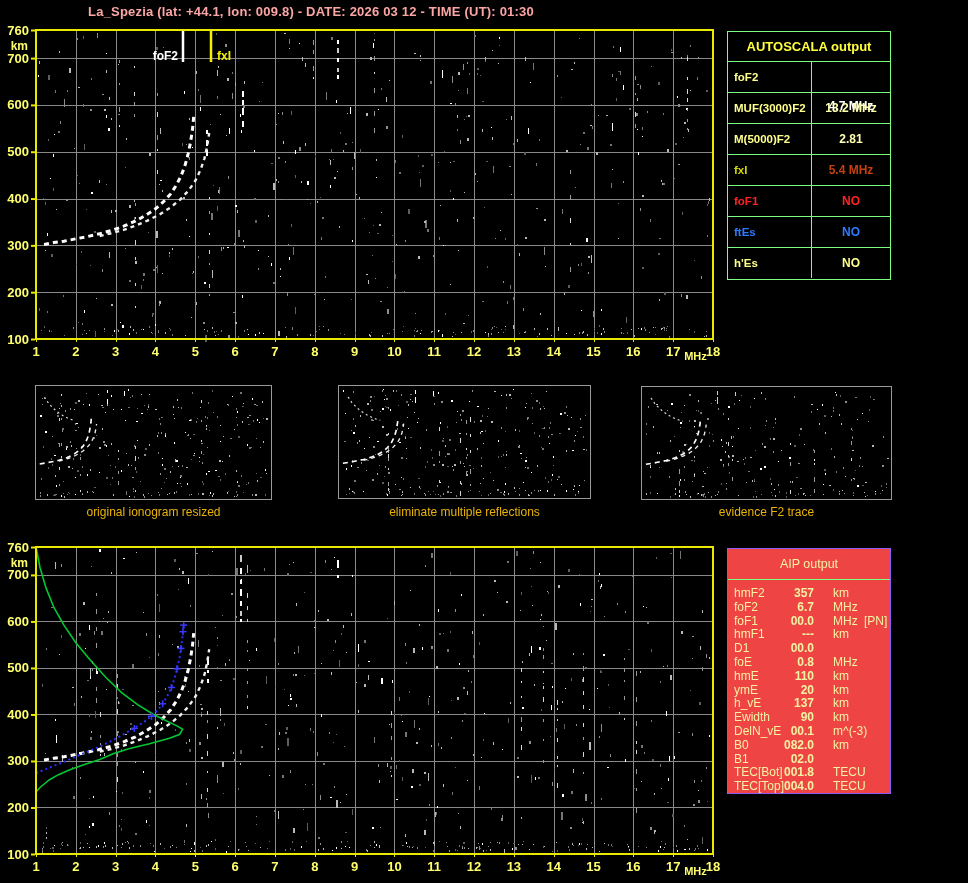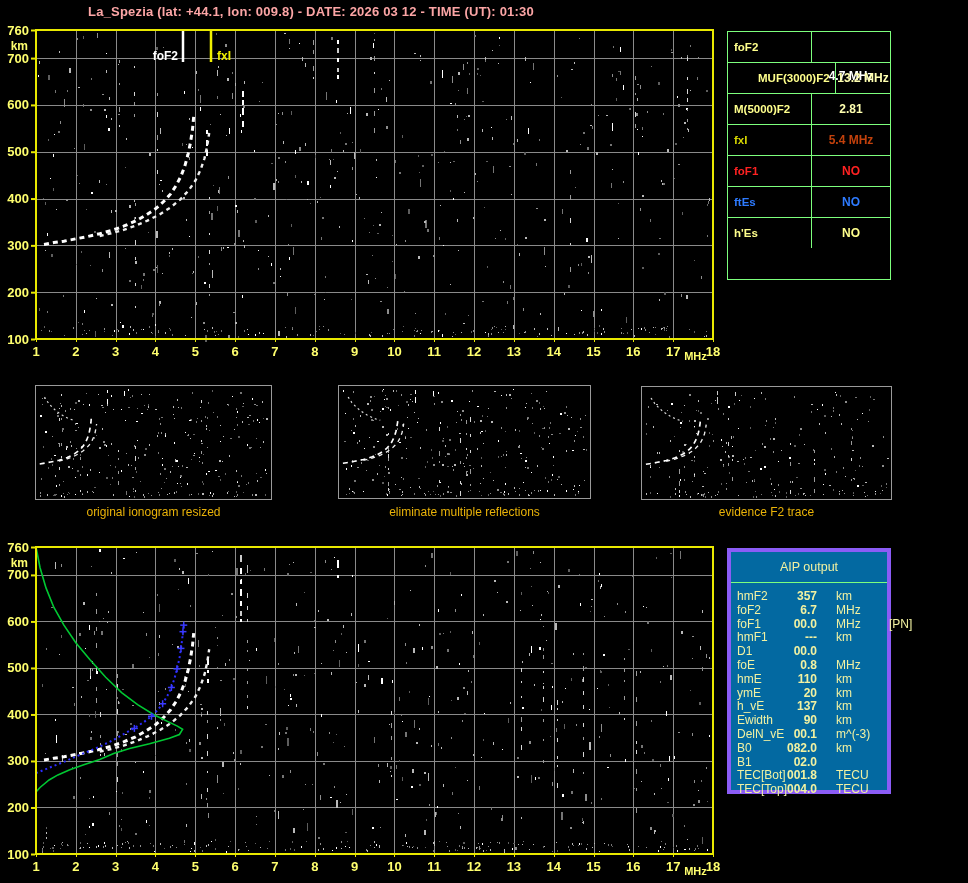--- a/index.html
+++ b/index.html
@@ -12,30 +12,30 @@
   .thumb-caption{text-align:center;color:#eab308;font-size:12px;}
   .gtable{border:1px solid #7dff7d;background:#000;box-sizing:border-box;}
   .gt-header{height:29px;border-bottom:1px solid #7dff7d;display:flex;align-items:center;
              justify-content:center;color:#ffff3d;font-weight:bold;font-size:13px;}
   .gt-row{height:30px;display:flex;border-bottom:1px solid #7dff7d;
           font-weight:bold;font-size:11.5px;}
   .gt-row:last-child{border-bottom:none;}
   .gt-label{flex:0 0 84px;border-right:1px solid #7dff7d;display:flex;align-items:center;
             padding-left:6px;box-sizing:border-box;}
   .gt-value{flex:1;display:flex;align-items:center;justify-content:center;font-size:12px;}
-  .aip{border:4px solid #8b5cf6;background:#0369a1;box-sizing:border-box;color:#f2f2a2;}
+  .aip{border:1px solid #8b5cf6;background:#ef4444;box-sizing:border-box;color:#f2f2a2;}
   .aip-header{height:30px;border-bottom:1px solid #7dff7d;display:flex;align-items:center;
               justify-content:center;font-size:12.5px;}
   .aip-rows{padding-top:6px;}
   .aip-row{position:relative;height:13.8px;font-size:12px;}
   .aip-row span{position:absolute;white-space:pre;}
   .aip-label{left:6px;}
   .aip-val{left:28px;width:58px;text-align:right;font-weight:bold;}
   .aip-unit{left:105px;}
-  .aip-note{left:136px;margin-left:22px;}
+  .aip-note{left:136px;}
 </style>
 </head>
 <body>
 
 <div class="title abs">La_Spezia (lat: +44.1, lon: 009.8) - DATE: 2026 03 12 - TIME (UT): 01:30</div>
 
 <svg id="top-chart" class="abs" style="left:0;top:20px;" width="725" height="362">
     <g>
       <g stroke="#8a8a8a" stroke-width="1" shape-rendering="crispEdges">
         <line x1="36" x2="713" y1="38.59090909090909" y2="38.59090909090909"></line>
@@ -823,27 +823,28 @@
         <text x="178" y="40" fill="#ffffff" font-size="12" font-weight="bold" text-anchor="end">foF2</text>
       </g>
       <g>
         <line x1="211" x2="211" y1="11" y2="42" stroke="#f0f000" stroke-width="2.5"></line>
         <text x="217" y="40" fill="#f0f000" font-size="12" font-weight="bold" text-anchor="start">fxI</text>
       </g>
     </g>
   </svg>
 
 <div class="gtable abs" style="left:727px;top:31px;width:164px;height:249px">
+  <div class="gt-header">AUTOSCALA output</div>
   <div id="autoscala-rows">
       <div class="gt-row">
         <div class="gt-label" style="color: rgb(255, 255, 140);">foF2</div>
         <div class="gt-value" style="color: rgb(255, 255, 255); margin-top: 44px;">4.7 MHz</div>
       </div>
       <div class="gt-row">
-        <div class="gt-label" style="color: rgb(255, 255, 140); margin-left: 24px;">MUF(3000)F2</div>
+        <div class="gt-label" style="color: rgb(255, 255, 140);">MUF(3000)F2</div>
         <div class="gt-value" style="color: rgb(255, 255, 176);">13.2 MHz</div>
       </div>
       <div class="gt-row">
         <div class="gt-label" style="color: rgb(255, 255, 140);">M(5000)F2</div>
         <div class="gt-value" style="color: rgb(255, 255, 176);">2.81</div>
       </div>
       <div class="gt-row">
         <div class="gt-label" style="color: rgb(214, 214, 0);">fxI</div>
         <div class="gt-value" style="color: #c2410c;">5.4 MHz</div>
       </div>

